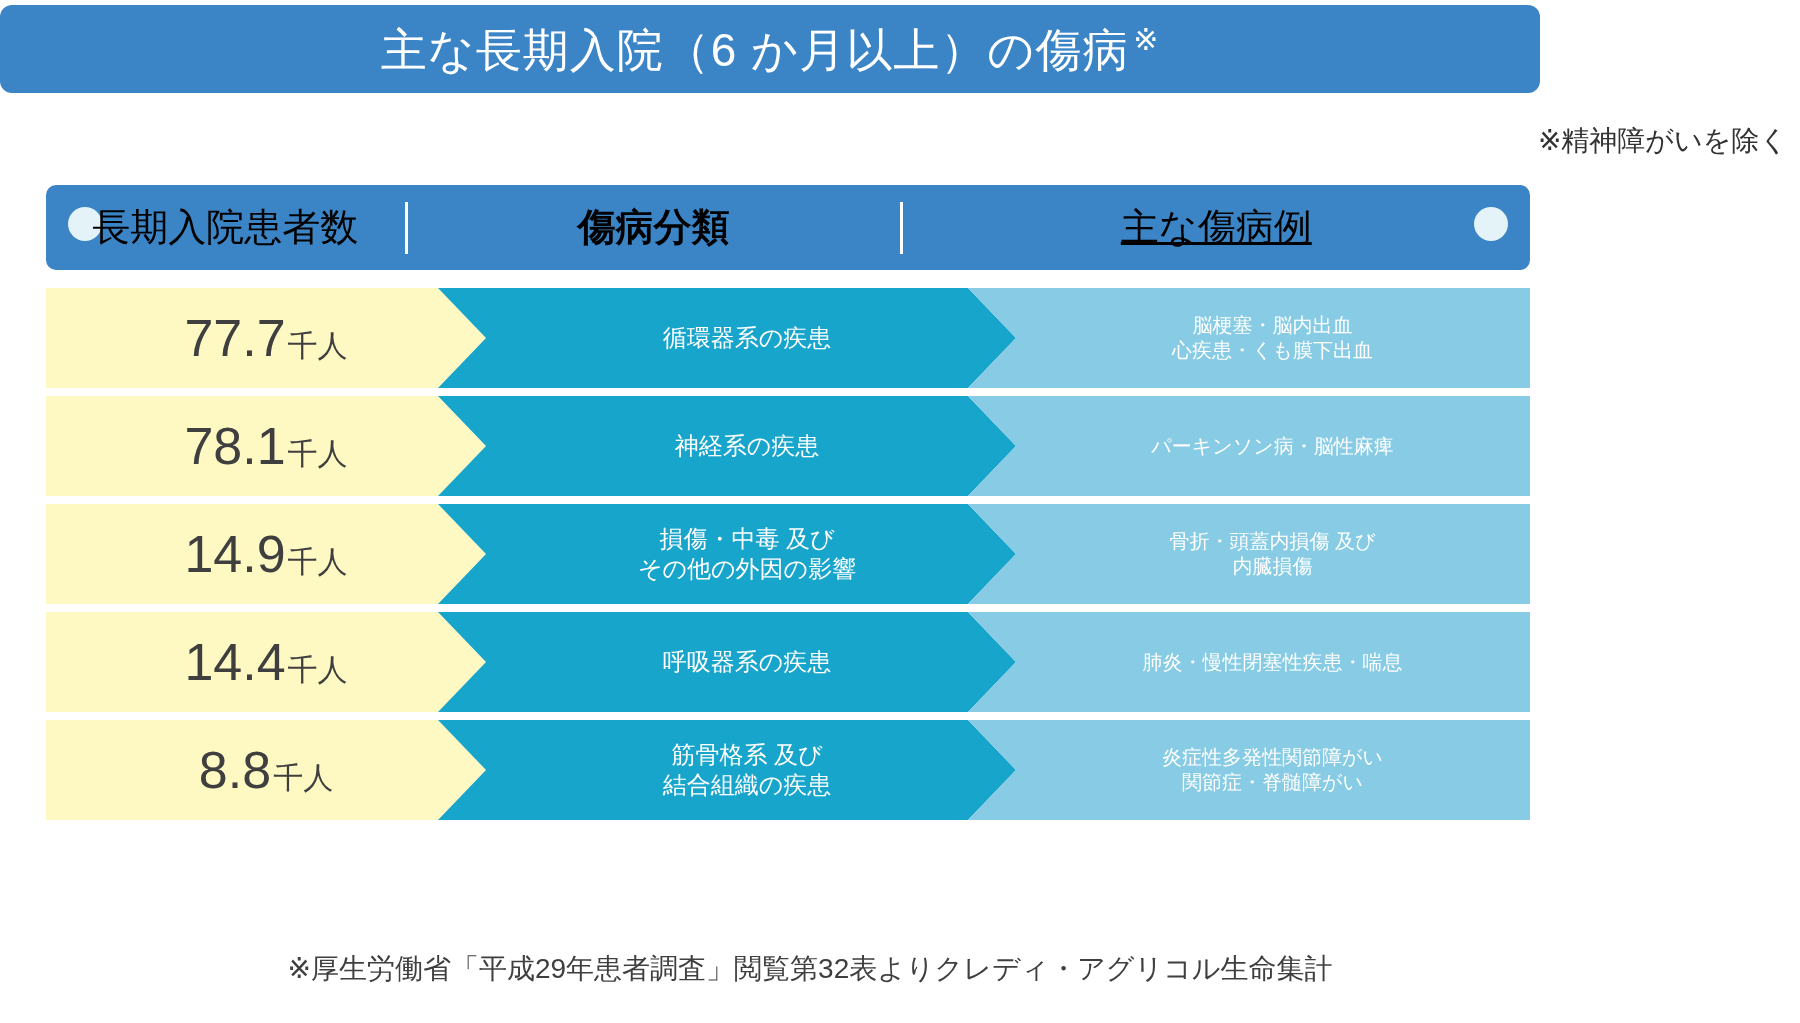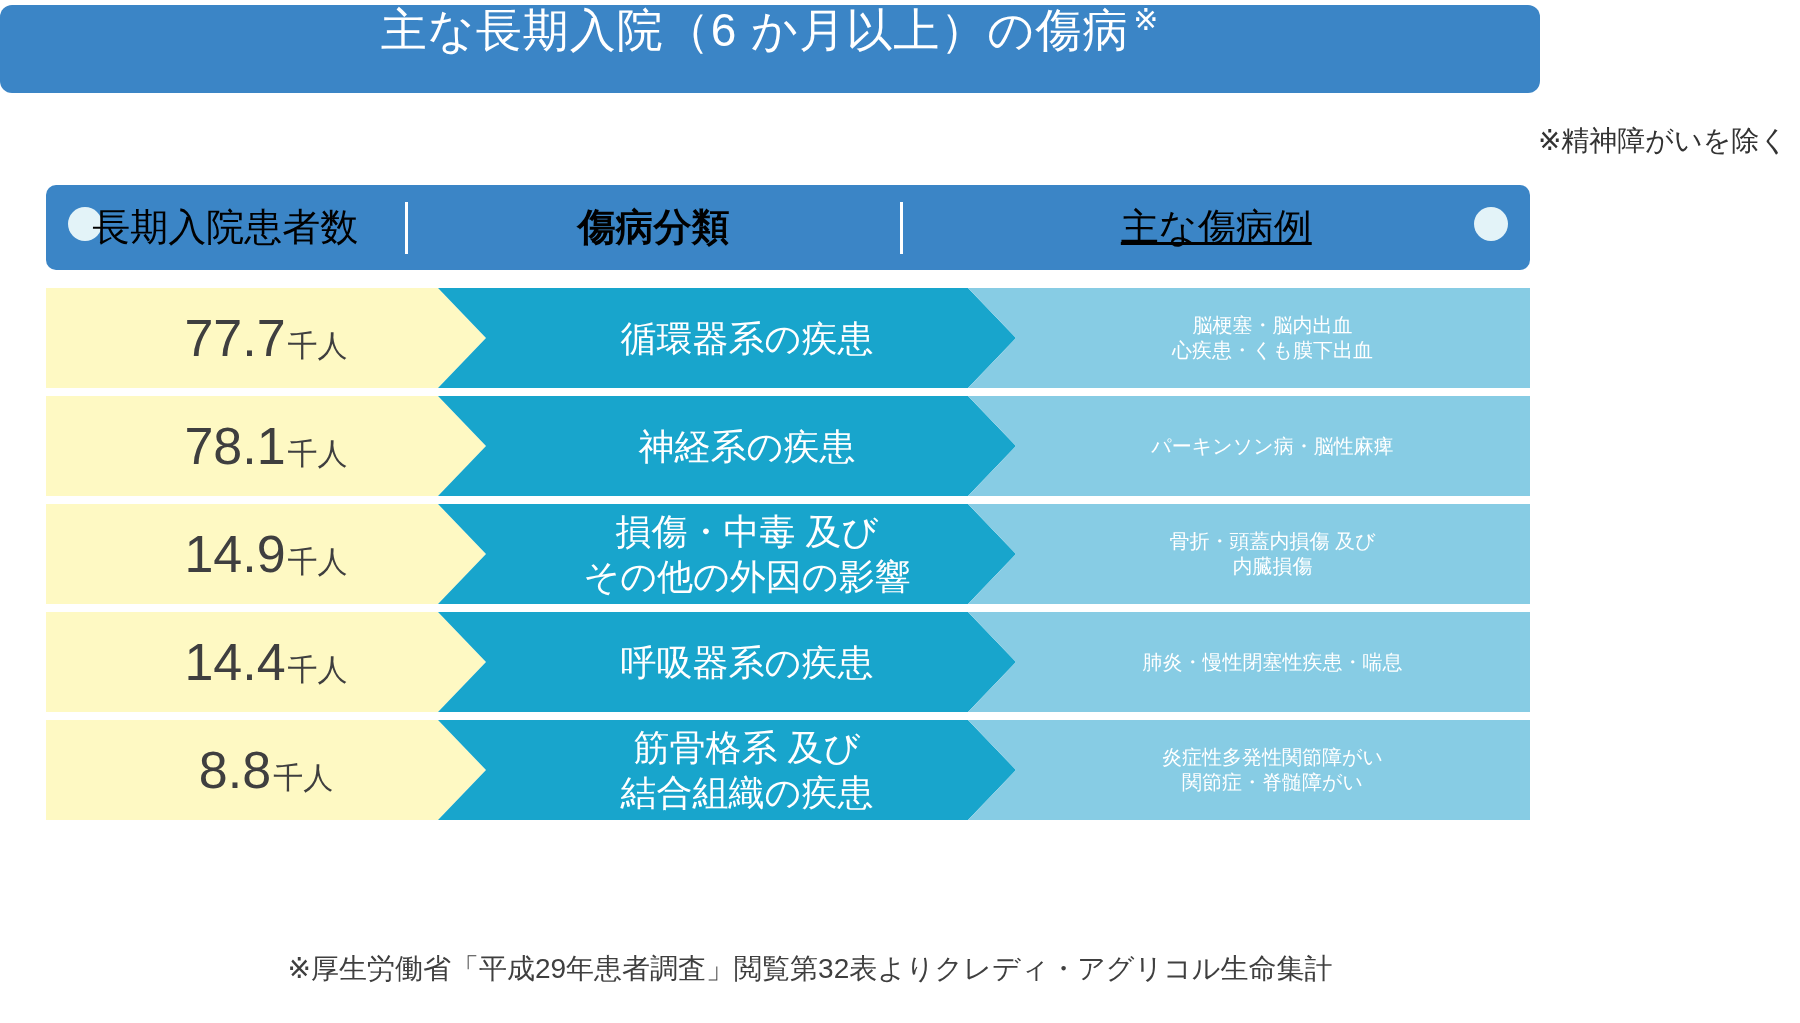--- a/index.html
+++ b/index.html
@@ -8,21 +8,21 @@
     background:#ffffff;
     font-family:"Liberation Sans","DejaVu Sans",sans-serif;
     overflow:hidden;
     position:relative;
   }
 
   
   .title-bar{
     position:absolute;left:0;top:5px;width:1540px;height:88px;
     background:#3B85C6;border-radius:12px;
-    display:flex;justify-content:center;
+    display:flex;align-items:center;justify-content:center;
   }
   .title-text{
     color:#ffffff;font-size:46px;font-weight:400;letter-spacing:1px;
     white-space:nowrap;line-height:1;
   }
   .title-text .sup{font-size:30px;vertical-align:super;margin-left:4px;}
 
   
   .sub-note{
     position:absolute;right:12px;top:122px;
@@ -74,21 +74,21 @@
   .seg1 .num .unit{font-size:30px;margin-left:2px;}
 
   
   .seg2{
     position:absolute;left:392px;top:0;height:100%;width:578px;
     background:#18A5CC;
     clip-path:polygon(0 0, 530px 0, 578px 50%, 530px 100%, 0 100%, 48px 50%);
     display:flex;align-items:center;justify-content:center;
   }
   .seg2 .txt{
-    color:#ffffff;font-size:36px;line-height:1.25;text-align:center;
+    color:#ffffff;font-size:24px;line-height:1.25;text-align:center;
     padding-left:40px;white-space:pre-line;
   }
 
   
   .seg3{
     position:absolute;left:922px;top:0;height:100%;width:562px;
     background:#87CCE4;
     clip-path:polygon(0 0, 562px 0, 562px 100%, 0 100%, 48px 50%);
     display:flex;align-items:center;justify-content:center;
   }

